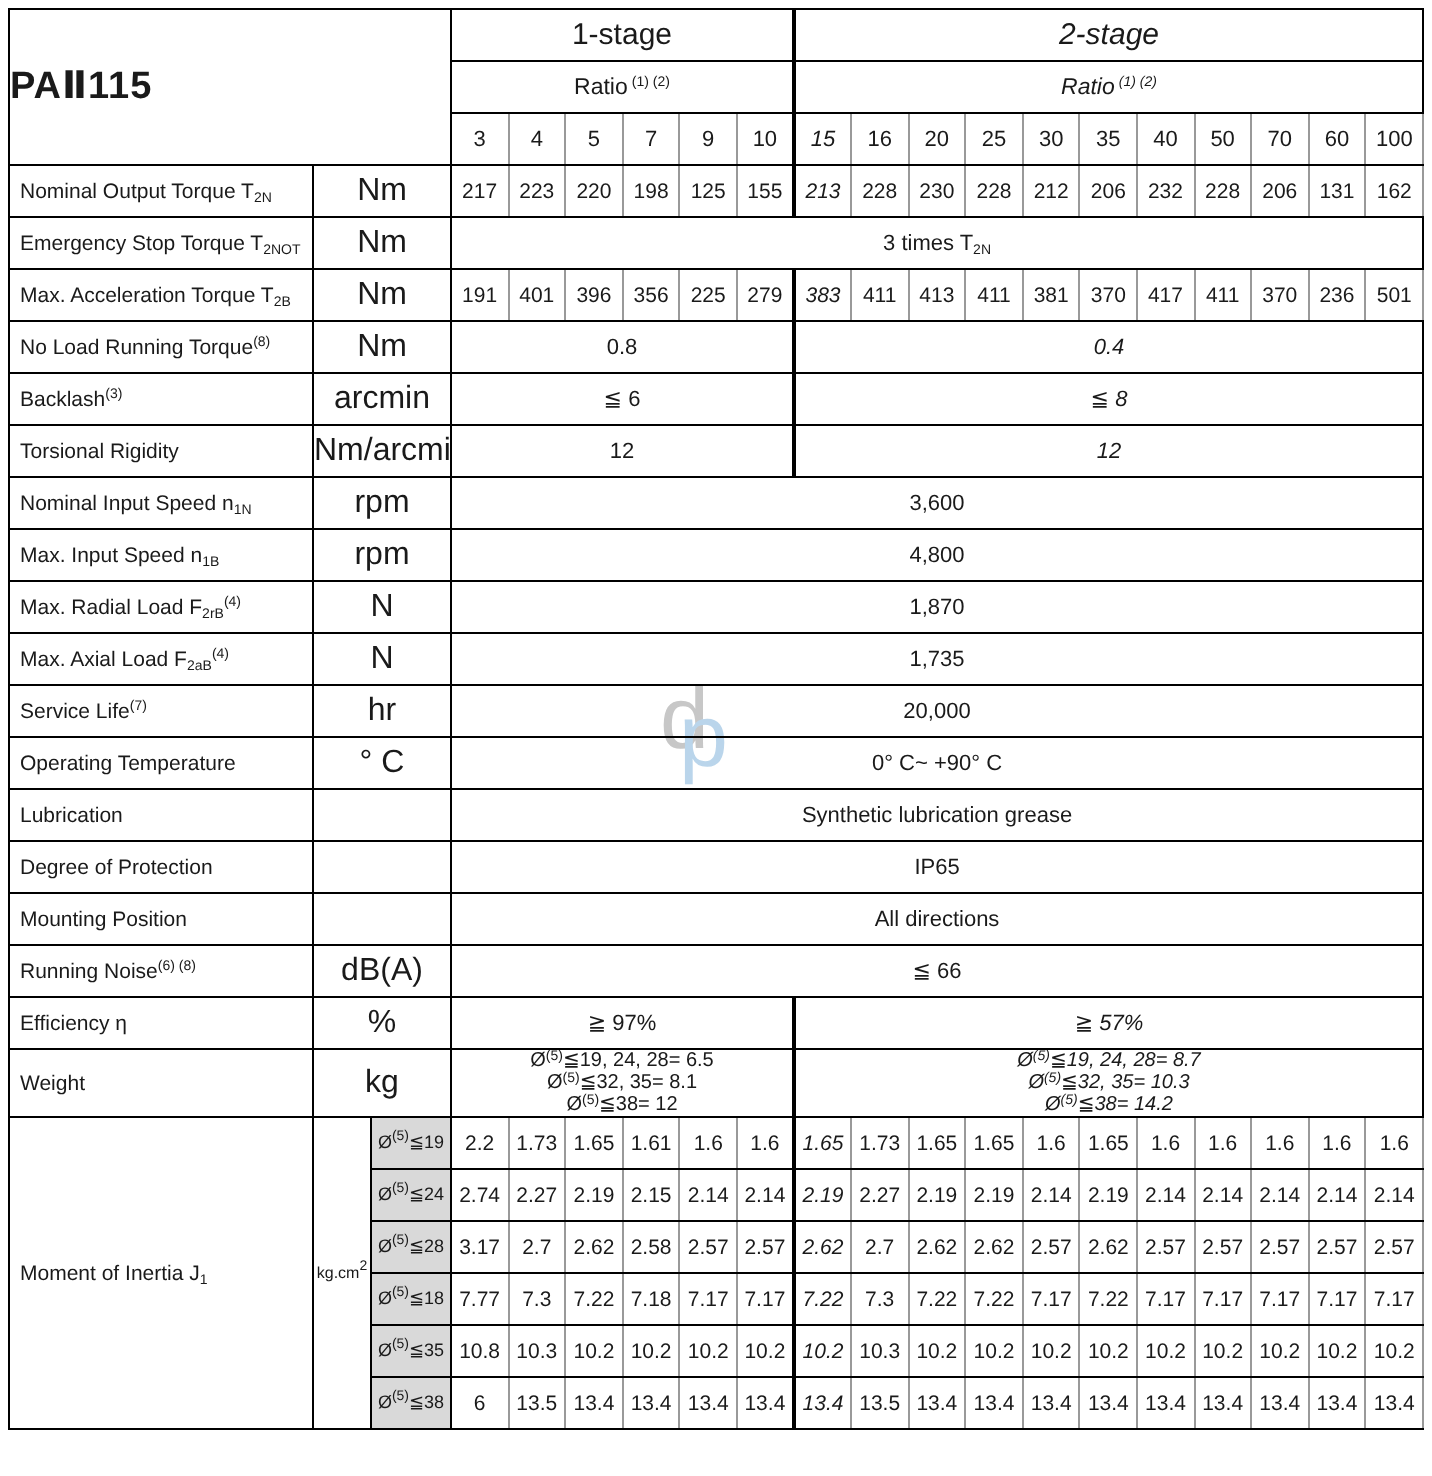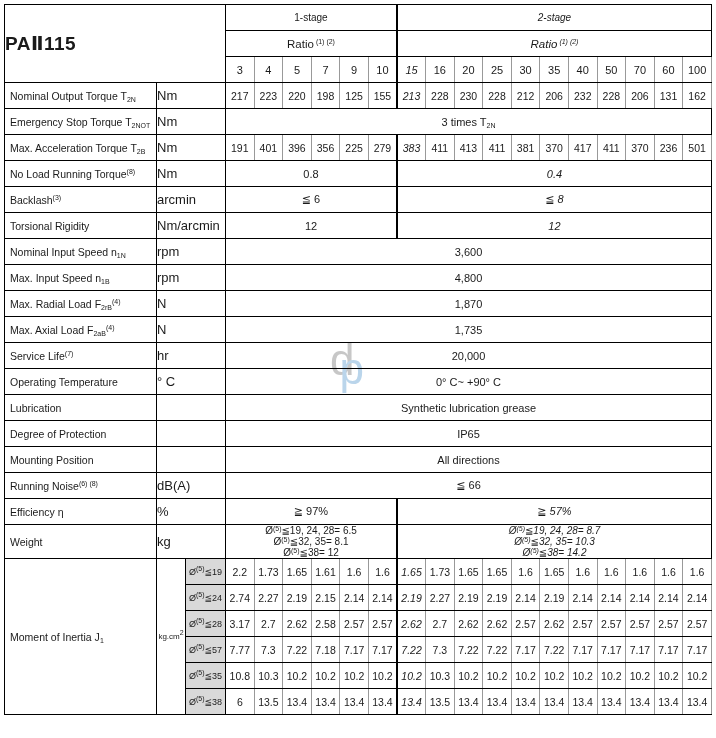--- a/index.html
+++ b/index.html
@@ -13,25 +13,25 @@
   sub,sup{font-size:7px;line-height:0;letter-spacing:0;}
   sup{vertical-align:4px;}
   sub{vertical-align:-2px;}
 
   tr.h{height:26px;}
   tbody tr.r{height:26px;}
   tr.weight-row{height:34px;}
   tr.in-row{height:27px;}
 
   .title{font-size:19px;font-weight:bold;letter-spacing:.5px;}
-  .sh{text-align:center;font-size:10px;}
+  .sh{text-align:center;font-size:15px;}
   .rl{text-align:center;font-size:11.5px;}
   .rl sup{margin-left:2px;}
   .lbl{text-align:left;font-size:10.5px;padding-left:5px;}
-  .unit{font-size:13px;}
+  .unit{text-align:center;font-size:16px;}
   .unit-n{text-align:center;font-size:8px;}
   .sub-l{background:#d9d9d9;text-align:center;font-size:9px;}
   .fv{text-align:center;font-size:11px;}
   .v{text-align:center;font-size:10.5px;border-left-color:#999;border-right-color:#999;}
   tr.rn td{font-size:11px;}
   .s2{border-left:2px solid #000 !important;font-style:italic;}
   .wcell{font-size:10px;line-height:11px;}
   .wline{text-align:center;}
   .wcell sup{vertical-align:3px;}
 
@@ -294,21 +294,21 @@
           <td class="v">2.62</td>
           <td class="v">2.57</td>
           <td class="v">2.62</td>
           <td class="v">2.57</td>
           <td class="v">2.57</td>
           <td class="v">2.57</td>
           <td class="v">2.57</td>
           <td class="v">2.57</td>
         </tr>
     <tr class="r in-row">
-      <td class="sub-l"><span>Ø</span><sup>(5)</sup><span>≦57</span></td>
+      <td class="sub-l"><span>Ø</span><sup>(5)</sup><span>≦18</span></td>
     <td class="v">7.77</td>
           <td class="v">7.3</td>
           <td class="v">7.22</td>
           <td class="v">7.18</td>
           <td class="v">7.17</td>
           <td class="v">7.17</td>
           <td class="v s2">7.22</td>
           <td class="v">7.3</td>
           <td class="v">7.22</td>
           <td class="v">7.22</td>

